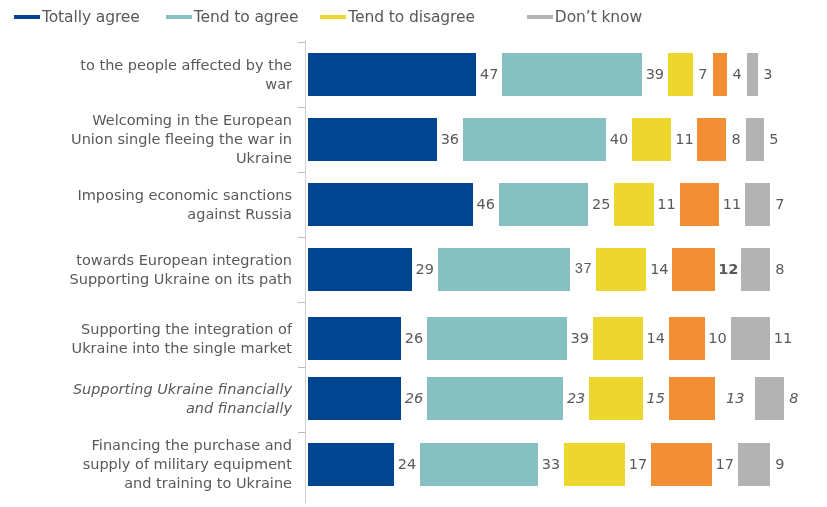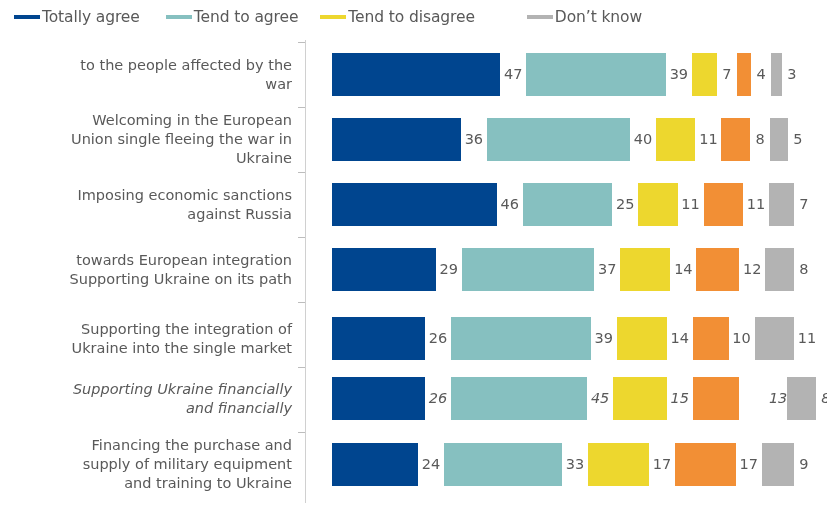--- a/index.html
+++ b/index.html
@@ -54,21 +54,21 @@
     align-items:flex-end;
     text-align:right;
     font-size:14.5px;
     line-height:19px;
     color:#595959;
     padding-right:6px;
     box-sizing:border-box;
   }
   .bars{
     position:absolute;left:308px;top:0;height:65px;
-    display:flex;align-items:center;margin-left:24px;
+    display:flex;align-items:center;
   }
   .seg{
     height:43px;
     flex:0 0 auto;
   }
   .val{
     font-size:14.5px;
     color:#595959;
     flex:0 0 auto;
     text-align:center;
@@ -162,25 +162,25 @@
       </div>
       <div class="row" style="top: 201px;">
         <div class="cat-label">
           <div>towards European integration</div>
           <div>Supporting Ukraine on its path</div>
         </div>
         <div class="bars">
           <div class="seg" style="width: 103.82px; background: rgb(0, 69, 143);"></div>
           <div class="val" style="width: 26px;">29</div>
           <div class="seg" style="width: 132.46px; background: rgb(134, 192, 192);"></div>
-          <div class="val" style="width: 26px;">37</div>
+          <div class="val" style="width: 26px; font-family: Liberation Mono, monospace;">37</div>
           <div class="seg" style="width: 50.12px; background: rgb(237, 215, 46);"></div>
           <div class="val" style="width: 26px;">14</div>
           <div class="seg" style="width: 42.96px; background: rgb(242, 143, 53);"></div>
-          <div class="val" style="width: 26px;">12</div>
+          <div class="val" style="width: 26px; font-weight: bold;">12</div>
           <div class="seg" style="width: 28.64px; background: rgb(179, 179, 179);"></div>
           <div class="val" style="width: 20px;">8</div>
         </div>
       </div>
       <div class="row" style="top: 270px;">
         <div class="cat-label">
           <div>Supporting the integration of</div>
           <div>Ukraine into the single market</div>
         </div>
         <div class="bars">
@@ -198,25 +198,25 @@
       </div>
       <div class="row" style="top: 330px; font-style: italic;">
         <div class="cat-label">
           <div>Supporting Ukraine financially</div>
           <div>and financially</div>
         </div>
         <div class="bars">
           <div class="seg" style="width: 93.08px; background: rgb(0, 69, 143);"></div>
           <div class="val" style="width: 26px;">26</div>
           <div class="seg" style="width: 136.04px; background: rgb(134, 192, 192);"></div>
-          <div class="val" style="width: 26px;">45</div>
+          <div class="val" style="width: 26px;">23</div>
           <div class="seg" style="width: 53.7px; background: rgb(237, 215, 46);"></div>
           <div class="val" style="width: 26px;">15</div>
           <div class="seg" style="width: 46.54px; background: rgb(242, 143, 53);"></div>
-          <div class="val" style="width: 48px; text-align: right;">13</div>
+          <div class="val" style="width: 40px;">13</div>
           <div class="seg" style="width: 28.64px; background: rgb(179, 179, 179);"></div>
           <div class="val" style="width: 20px;">8</div>
         </div>
       </div>
       <div class="row" style="top: 396px;">
         <div class="cat-label">
           <div>Financing the purchase and</div>
           <div>supply of military equipment</div>
           <div>and training to Ukraine</div>
         </div>

